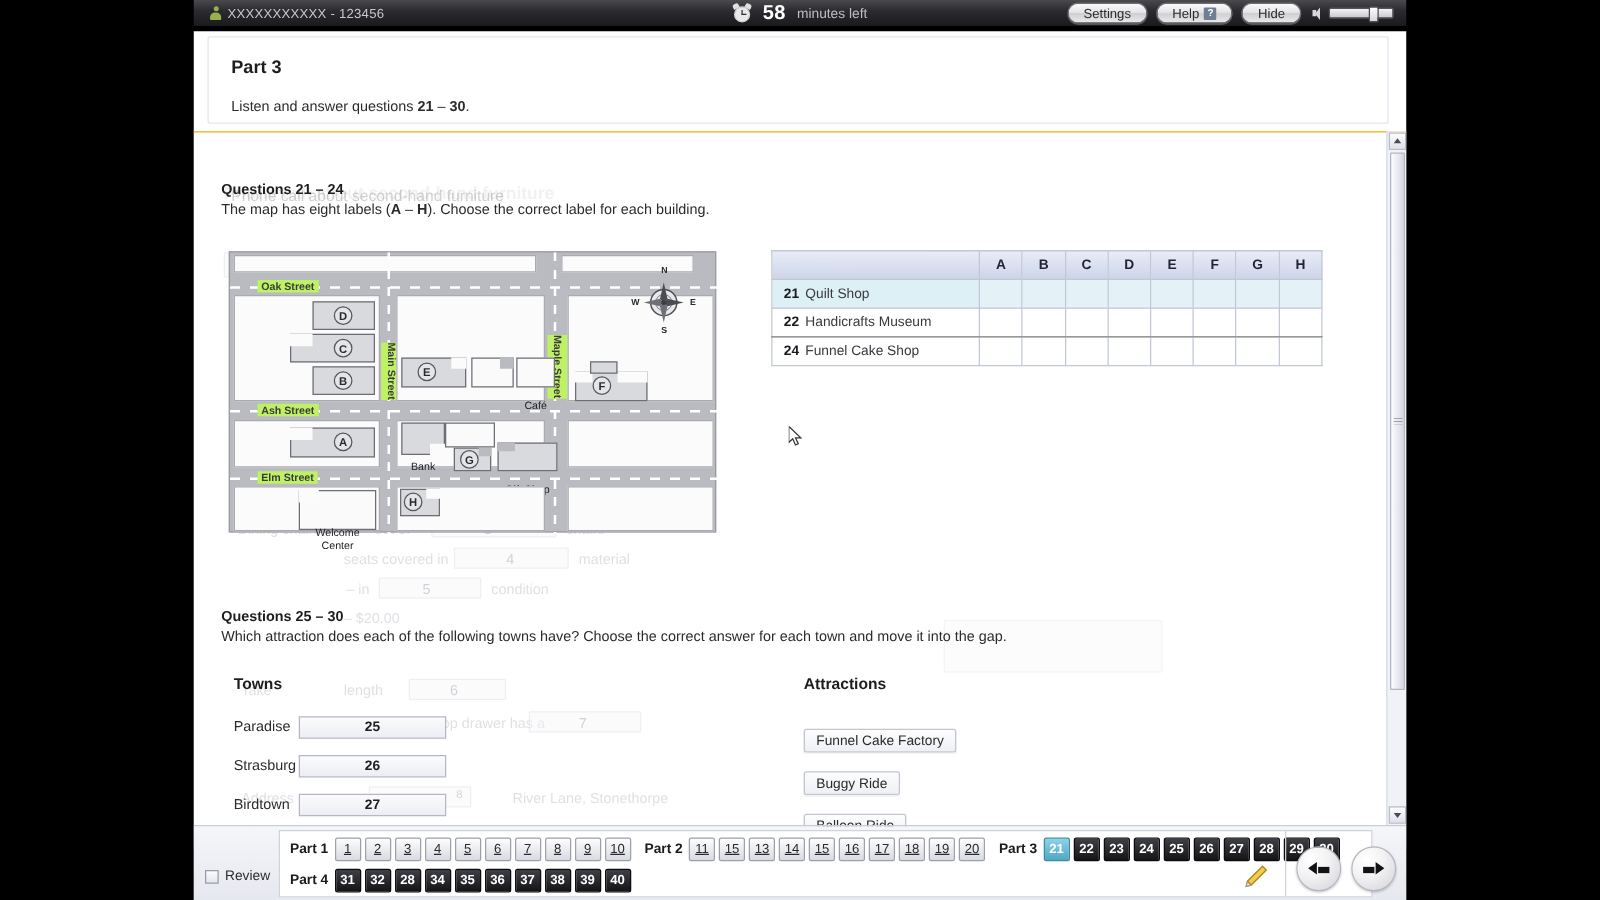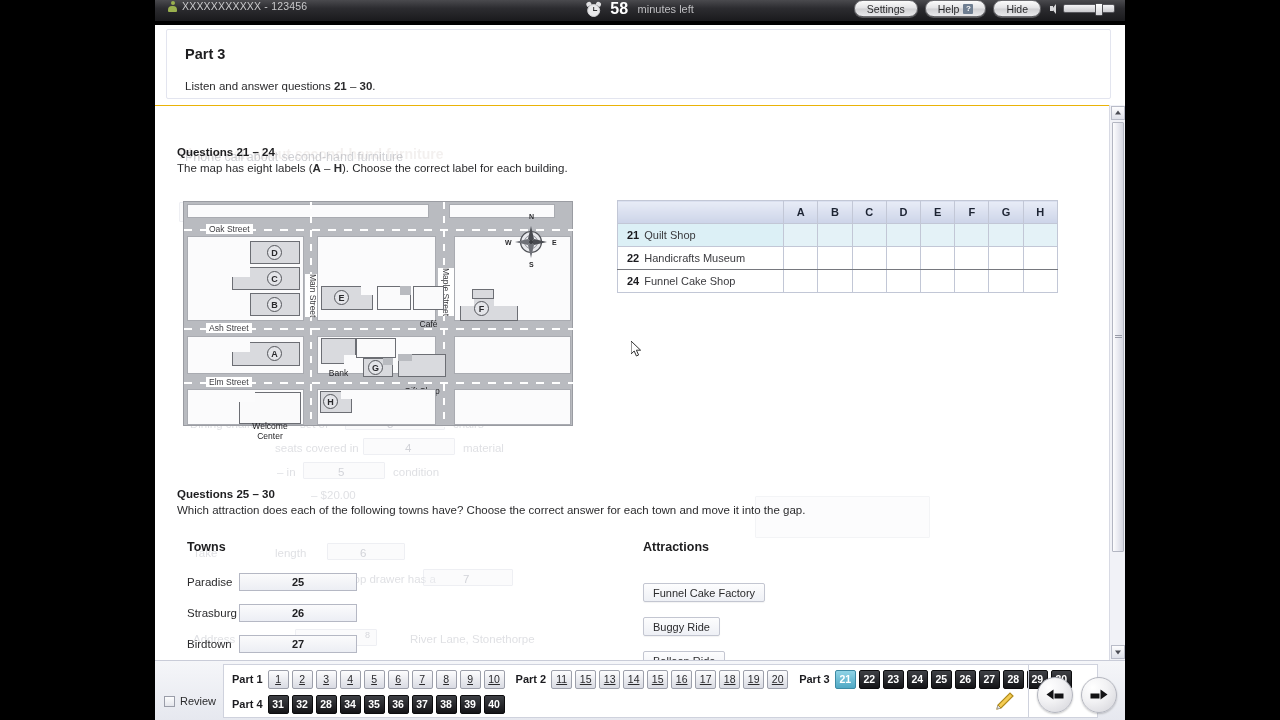--- a/index.html
+++ b/index.html
@@ -9,21 +9,21 @@
   #stage { position:relative; width:1280px; height:720px; background:#000; }
 
   
   .sidebar-black { position:absolute; top:0; width:155px; height:720px; background:#000; }
   .sidebar-black.left { left:0; }
   .sidebar-black.right { right:0; width:155px; }
 
   
   #topbar { position:absolute; left:155px; top:0; width:970px; height:22px;
             background:linear-gradient(180deg,#4a4a4e 0%,#2c2c30 40%,#1a1a1d 100%);
-            border-bottom:1px solid #000; display:flex; align-items:flex-start; }
+            border-bottom:1px solid #000; display:flex; align-items:center; }
   .tb-user { display:flex; align-items:center; gap:5px; margin-left:13px; }
   .user-ico { width:9px; height:11px; position:relative; }
   .user-ico::before { content:""; position:absolute; left:2.5px; top:0; width:4px; height:4px;
                       border-radius:50%; background:#9ab04e; }
   .user-ico::after { content:""; position:absolute; left:0; top:5px; width:9px; height:6px;
                      border-radius:4px 4px 1px 1px; background:#9ab04e; }
   .tb-user-text { color:#c9c9cb; font-size:10.5px; letter-spacing:.2px; }
 
   .tb-center { position:absolute; left:50%; transform:translateX(-50%);
                display:flex; align-items:center; gap:9px; }
@@ -85,22 +85,22 @@
 
   
   #q2124-label { position:absolute; left:22px; top:40px; font-size:11.5px; font-weight:bold; color:#1d1d1f; }
   #q2124-instr { position:absolute; left:22px; top:56px; font-size:11.5px; color:#2b2b2d; }
   #q2124-instr b { font-weight:bold; }
 
   
   #map { position:absolute; left:28px; top:95px; width:390px; height:225px;
          background:#b9bbc0; border:1px solid #9a9ca2; }
   .blk { position:absolute; background:#fbfbfc; border:1px solid #a9abb1; }
-  .st-label { position:absolute; font-size:8.5px; color:#3b3b3f; font-weight:normal;
-              background:#ffffff; padding:0 3px; white-space:nowrap; }
+  .st-label { position:absolute; font-size:8.5px; color:#3b3b3f; font-weight:bold;
+              background:#bef264; padding:0 3px; white-space:nowrap; }
   .st-label.vert { writing-mode:vertical-rl; }
   .dash-h { position:absolute; height:2px;
             background:repeating-linear-gradient(90deg,#fff 0 8px,transparent 8px 16px); }
   .dash-v { position:absolute; width:2px;
             background:repeating-linear-gradient(180deg,#fff 0 7px,transparent 7px 14px); }
 
   .bldg { position:absolute; background:#d9dade; border:1.3px solid #6c6e74; }
   .bldg-lt { position:absolute; background:#fafafb; border:1.3px solid #6c6e74; }
   .lbl-circ { position:absolute; width:15px; height:15px; border-radius:50%;
               border:1.2px solid #55575c; background:#e4e5e9;
@@ -276,21 +276,21 @@
       <div class="ghost" style="left:232px; top:312px; opacity:.45;">3</div>
       <div class="ghost" style="left:298px; top:312px;">chairs</div>
       <div class="ghost" style="left:120px; top:336px;">seats covered in</div>
       <div class="ghost-box" style="left:208px; top:332px; width:92px; height:17px;"></div>
       <div class="ghost" style="left:250px; top:336px; opacity:.45;">4</div>
       <div class="ghost" style="left:308px; top:336px;">material</div>
       <div class="ghost" style="left:122px; top:360px;">– in</div>
       <div class="ghost-box" style="left:148px; top:356px; width:82px; height:17px;"></div>
       <div class="ghost" style="left:183px; top:360px; opacity:.45;">5</div>
       <div class="ghost" style="left:238px; top:360px;">condition</div>
-      <div class="ghost" style="left:132px; top:383px;padding-left:24px;">– $20.00</div>
+      <div class="ghost" style="left:120px; top:383px;">– $20.00</div>
       <div class="ghost" style="left:38px; top:441px;">Take</div>
       <div class="ghost" style="left:120px; top:441px;">length</div>
       <div class="ghost-box" style="left:172px; top:437px; width:78px; height:17px;"></div>
       <div class="ghost" style="left:205px; top:441px; opacity:.45;">6</div>
       <div class="ghost" style="left:148px; top:467px;">drawers, top drawer has a</div>
       <div class="ghost-box" style="left:268px; top:463px; width:90px; height:17px;"></div>
       <div class="ghost" style="left:308px; top:467px; opacity:.45;">7</div>
       <div class="ghost" style="left:38px; top:527px;">Address</div>
       <div class="ghost-box" style="left:140px; top:523px; width:82px; height:17px;"></div>
       <div class="ghost" style="left:210px; top:524px; opacity:.4; font-size:9px;">8</div>

